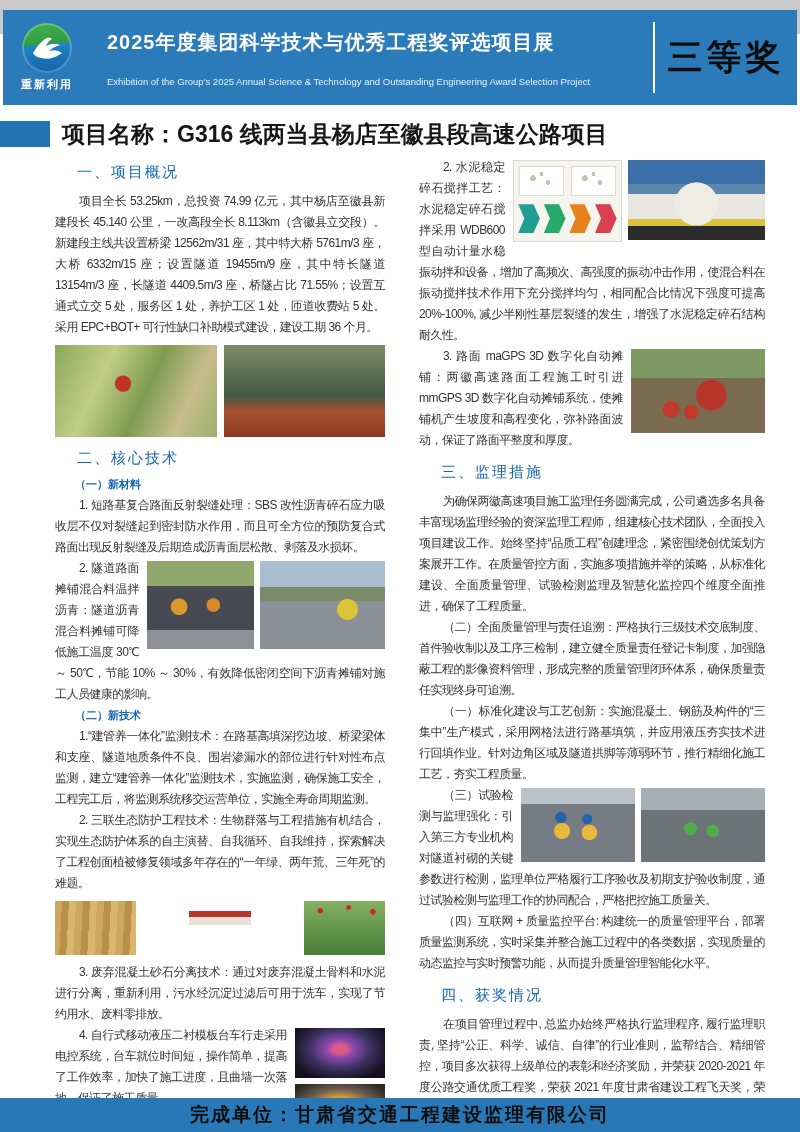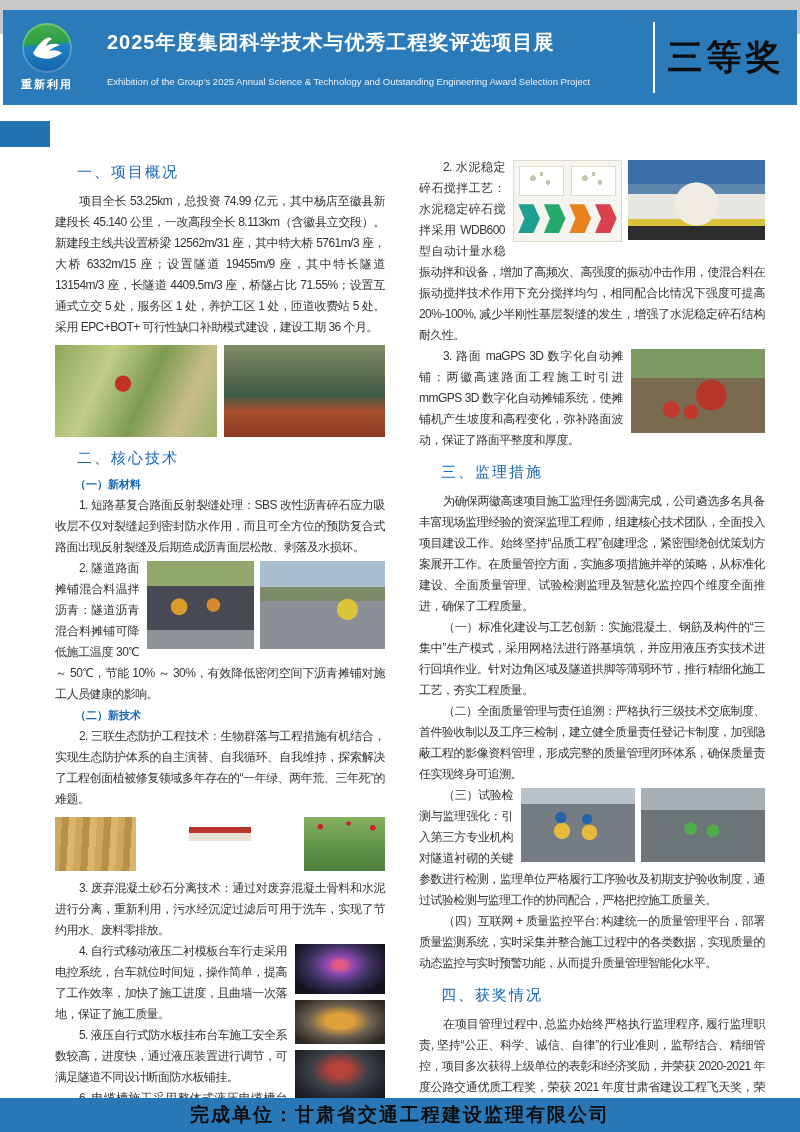--- a/index.html
+++ b/index.html
@@ -138,20 +138,21 @@
     <div class="head-titles">
       <div class="head-title">2025年度集团科学技术与优秀工程奖评选项目展</div>
       <div class="head-sub">Exhibition of the Group's 2025 Annual Science &amp; Technology and Outstanding Engineering Award Selection Project</div>
     </div>
     <div class="head-divider"></div>
     <div class="award">三等奖</div>
   </header>
 
   <div class="proj-title-row">
     <div class="proj-bar"></div>
+    <h1>项目名称：G316 线两当县杨店至徽县段高速公路项目</h1>
   </div>
 
   <div class="cols">
 
     <div class="col col-left">
       <div class="sec" style="margin-top:6px">一、项目概况</div>
       <p class="body">项目全长 53.25km，总投资 74.99 亿元，其中杨店至徽县新建段长 45.140 公里，一改高段全长 8.113km（含徽县立交段）。新建段主线共设置桥梁 12562m/31 座，其中特大桥 5761m/3 座，大桥 6332m/15 座；设置隧道 19455m/9 座，其中特长隧道 13154m/3 座，长隧道 4409.5m/3 座，桥隧占比 71.55%；设置互通式立交 5 处，服务区 1 处，养护工区 1 处，匝道收费站 5 处。采用 EPC+BOT+ 可行性缺口补助模式建设，建设工期 36 个月。</p>
 
       <div class="fig-row" style="height:92px">
         <div class="ph ph-hw1"></div>
@@ -164,20 +165,21 @@
 
       <div class="flow">
         <div class="float-r" style="width:238px">
           <div class="ph ph-roller" style="height:88px;flex:0.85"></div>
           <div class="ph ph-paver" style="height:88px"></div>
         </div>
         <p class="body">2. 隧道路面摊铺混合料温拌沥青：隧道沥青混合料摊铺可降低施工温度 30℃～ 50℃，节能 10% ～ 30%，有效降低密闭空间下沥青摊铺对施工人员健康的影响。</p>
       </div>
 
       <div class="sub">（二）新技术</div>
+      <p class="body">1.“建管养一体化”监测技术：在路基高填深挖边坡、桥梁梁体和支座、隧道地质条件不良、围岩渗漏水的部位进行针对性布点监测，建立“建管养一体化”监测技术，实施监测，确保施工安全，工程完工后，将监测系统移交运营单位，实施全寿命周期监测。</p>
       <p class="body">2. 三联生态防护工程技术：生物群落与工程措施有机结合，实现生态防护体系的自主演替、自我循环、自我维持，探索解决了工程创面植被修复领域多年存在的“一年绿、两年荒、三年死”的难题。</p>
 
       <div class="fig-row" style="height:54px">
         <div class="ph ph-straw" style="flex:0.85"></div>
         <div class="ph ph-soil" style="flex:1.6"></div>
         <div class="ph ph-grass" style="flex:0.85"></div>
       </div>
 
       <p class="body">3. 废弃混凝土砂石分离技术：通过对废弃混凝土骨料和水泥进行分离，重新利用，污水经沉淀过滤后可用于洗车，实现了节约用水、废料零排放。</p>
 
@@ -217,22 +219,22 @@
 
       <div class="flow">
         <div class="float-r" style="width:134px">
           <div class="ph ph-paver2" style="height:84px"></div>
         </div>
         <p class="body">3. 路面 maGPS 3D 数字化自动摊铺：两徽高速路面工程施工时引进 mmGPS 3D 数字化自动摊铺系统，使摊铺机产生坡度和高程变化，弥补路面波动，保证了路面平整度和厚度。</p>
       </div>
 
       <div class="sec">三、监理措施</div>
       <p class="body">为确保两徽高速项目施工监理任务圆满完成，公司遴选多名具备丰富现场监理经验的资深监理工程师，组建核心技术团队，全面投入项目建设工作。始终坚持“品质工程”创建理念，紧密围绕创优策划方案展开工作。在质量管控方面，实施多项措施并举的策略，从标准化建设、全面质量管理、试验检测监理及智慧化监控四个维度全面推进，确保了工程质量。</p>
+      <p class="body">（二）全面质量管理与责任追溯：严格执行三级技术交底制度、首件验收制以及工序三检制，建立健全质量责任登记卡制度，加强隐蔽工程的影像资料管理，形成完整的质量管理闭环体系，确保质量责任实现终身可追溯。</p>
       <p class="body">（一）标准化建设与工艺创新：实施混凝土、钢筋及构件的“三集中”生产模式，采用网格法进行路基填筑，并应用液压夯实技术进行回填作业。针对边角区域及隧道拱脚等薄弱环节，推行精细化施工工艺，夯实工程质量。</p>
-      <p class="body">（二）全面质量管理与责任追溯：严格执行三级技术交底制度、首件验收制以及工序三检制，建立健全质量责任登记卡制度，加强隐蔽工程的影像资料管理，形成完整的质量管理闭环体系，确保质量责任实现终身可追溯。</p>
 
       <div class="flow">
         <div class="float-r" style="width:244px">
           <div class="ph ph-test" style="height:74px"></div>
           <div class="ph ph-inspect" style="height:74px;flex:1.08"></div>
         </div>
         <p class="body">（三）试验检测与监理强化：引入第三方专业机构对隧道衬砌的关键参数进行检测，监理单位严格履行工序验收及初期支护验收制度，通过试验检测与监理工作的协同配合，严格把控施工质量关。</p>
       </div>
 
       <p class="body">（四）互联网 + 质量监控平台: 构建统一的质量管理平台，部署质量监测系统，实时采集并整合施工过程中的各类数据，实现质量的动态监控与实时预警功能，从而提升质量管理智能化水平。</p>

